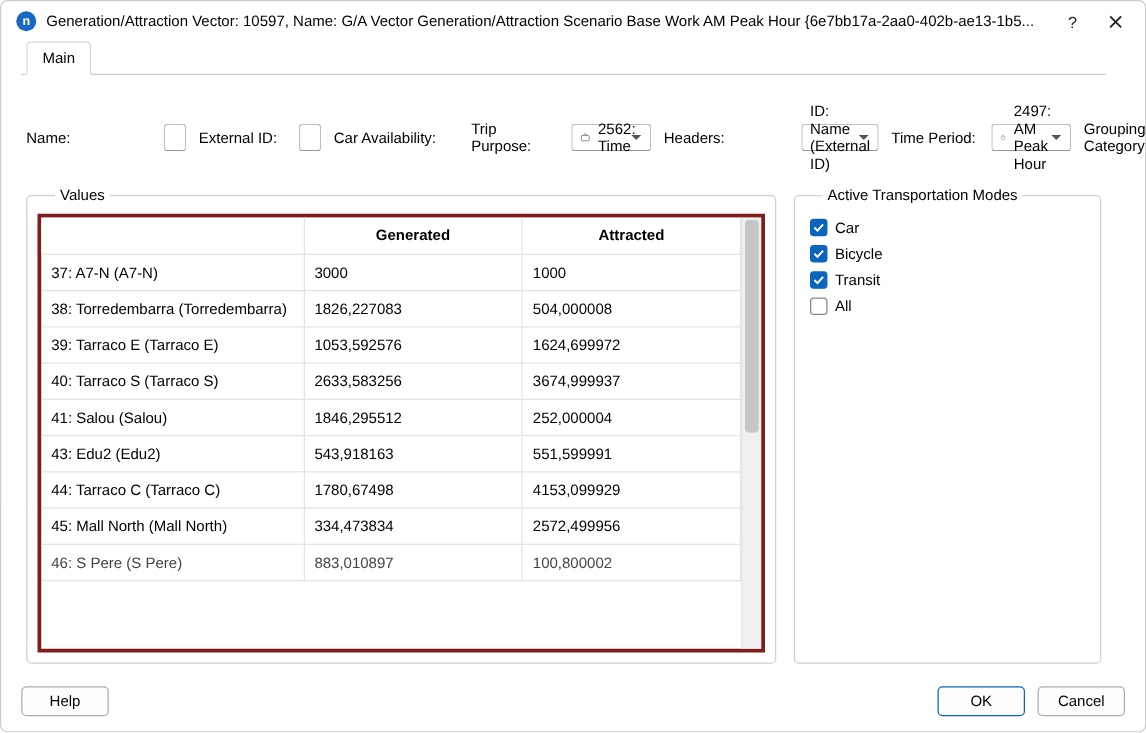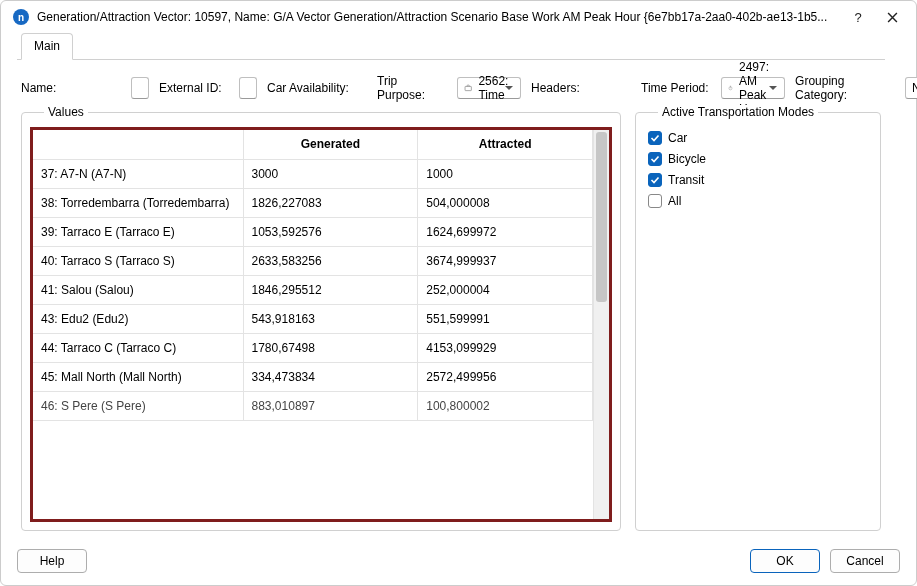--- a/index.html
+++ b/index.html
@@ -21,21 +21,21 @@
     width: 16px; height: 16px; border-radius: 50%;
     background: #1769c3; color: #fff;
     display: flex; align-items: center; justify-content: center;
     font-size: 10px; font-weight: bold;
   }
   .title-text { flex: 1; font-size: 12px; white-space: nowrap; overflow: hidden; text-overflow: ellipsis; }
   .title-right { display: flex; gap: 18px; align-items: center; padding-right: 4px; }
   .title-btn { width: 16px; height: 16px; display: flex; align-items: center; justify-content: center; font-size: 13px; color: #222; cursor: default; }
   .close-x svg { width: 11px; height: 11px; }
 
-  .content { flex: 1; padding: 2px 31px 0 16px; display: flex; flex-direction: column; }
+  .content { flex: 1; padding: 2px 31px 0 16px; display: flex; flex-direction: column; gap: 22px; }
 
   .tabs { display: flex; border-bottom: 1px solid #d0d0d0; padding-left: 4px; }
   .tab {
     padding: 5px 12px 6px 12px;
     border: 1px solid #d0d0d0;
     border-bottom: 1px solid #fff;
     border-radius: 4px 4px 0 0;
     margin-bottom: -1px;
     background: #fff;
     font-size: 12px;
@@ -157,20 +157,25 @@
                 <rect x="2" y="5" width="12" height="8" rx="1" fill="none" stroke="#777" stroke-width="1.2"></rect>
                 <path d="M6 5 V3.5 a1 1 0 0 1 1 -1 h2 a1 1 0 0 1 1 1 V5" fill="none" stroke="#777" stroke-width="1.2"></path>
               </svg>
             <span>2562: Time</span>
           </div>
         </div>
       </div>
 
       <div class="form-row">
         <div class="form-label">Headers:</div>
+        <div class="field combo col-left">
+          <div class="inner">
+              <span>ID: Name (External ID)</span>
+            </div>
+        </div>
         <div class="form-mid-label">Time Period:</div>
         <div class="field combo col-right">
           <div class="inner">
             <svg class="tiny-icon" viewBox="0 0 16 16">
                 <circle cx="8" cy="9" r="5" fill="none" stroke="#777" stroke-width="1.2"></circle>
                 <path d="M8 9 V5.5 M6 2 h4 M8 2 v2" stroke="#777" stroke-width="1.2" fill="none"></path>
               </svg>
             <span>2497: AM Peak Hour</span>
           </div>
         </div>

